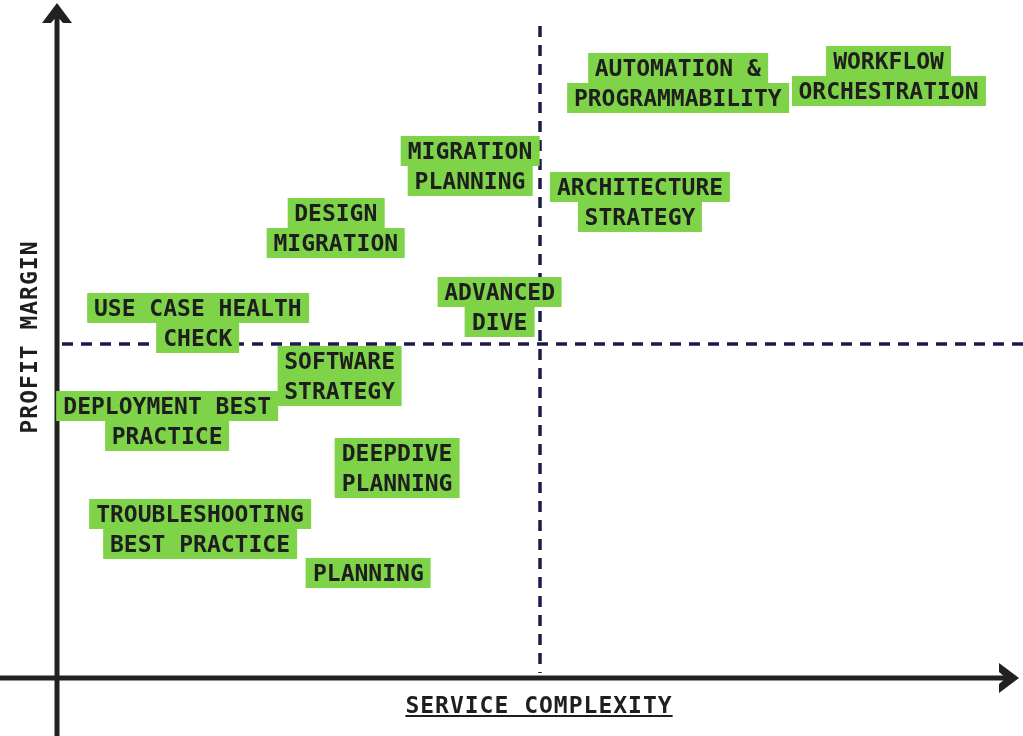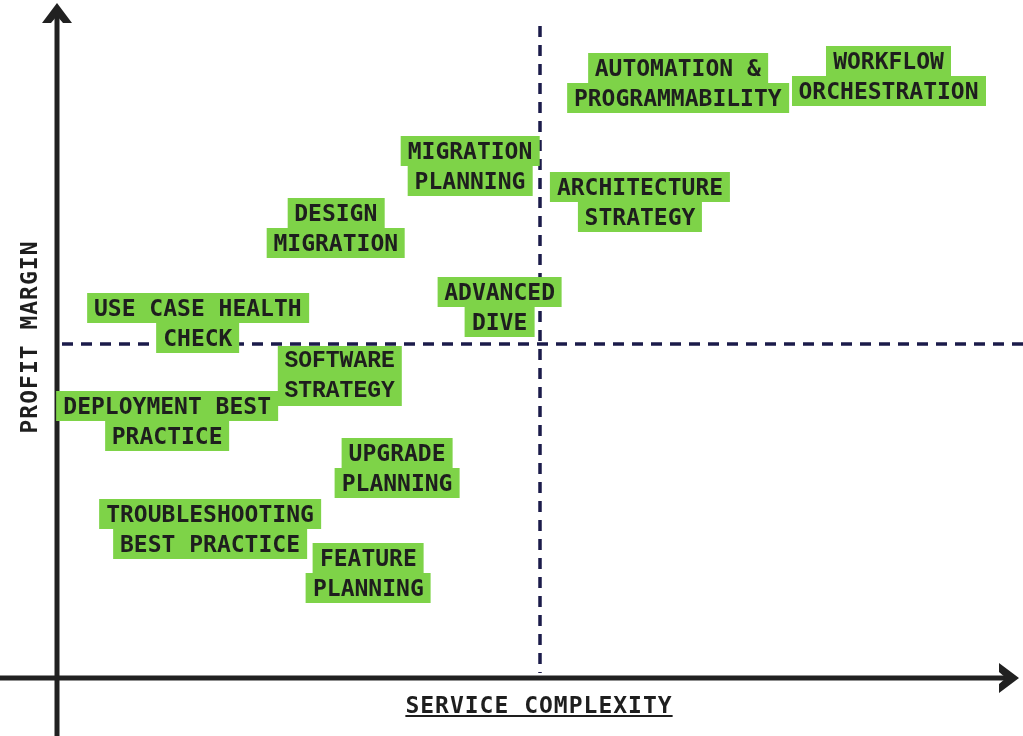--- a/index.html
+++ b/index.html
@@ -101,35 +101,34 @@
         <span class="line">MIGRATION</span>
       </div>
       <div class="q-label" style="left: 499.596px; top: 282.7px; justify-content: space-between;">
         <span class="line">ADVANCED</span>
         <span class="line">DIVE</span>
       </div>
       <div class="q-label" style="left: 197.826px; top: 298.78px;">
         <span class="line">USE CASE HEALTH</span>
         <span class="line">CHECK</span>
       </div>
-      <div class="q-label" style="left: 339.61px; top: 351.71px; font-family: Liberation Mono, monospace;">
+      <div class="q-label" style="left: 339.61px; top: 351.71px;">
         <span class="line">SOFTWARE</span>
         <span class="line">STRATEGY</span>
       </div>
       <div class="q-label" style="left: 167.17px; top: 397.27px;">
         <span class="line">DEPLOYMENT BEST</span>
         <span class="line">PRACTICE</span>
       </div>
       <div class="q-label" style="left: 397.09px; top: 444.17px;">
-        <span class="line">UPGRADE</span>
+        <span class="line">DEEPDIVE</span>
         <span class="line">PLANNING</span>
       </div>
-      <div class="q-label" style="left: 210px; top: 505.14px;">
+      <div class="q-label" style="left: 200px; top: 505.14px;">
         <span class="line">TROUBLESHOOTING</span>
         <span class="line">BEST PRACTICE</span>
       </div>
       <div class="q-label" style="left: 368.35px; top: 548.69px;">
-        <span class="line">FEATURE</span>
         <span class="line">PLANNING</span>
       </div>
     </div>
 
 </div>
 
 </body></html>

